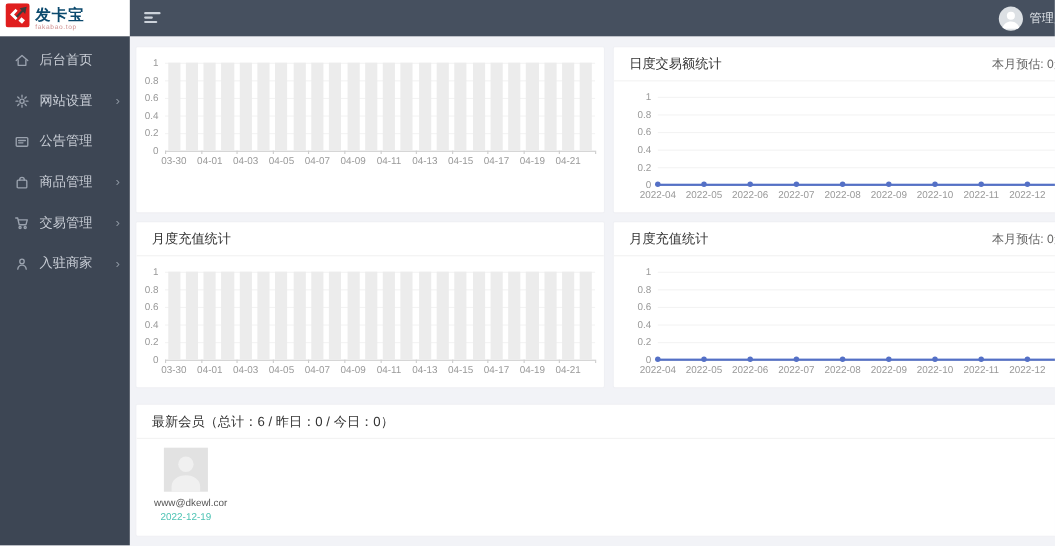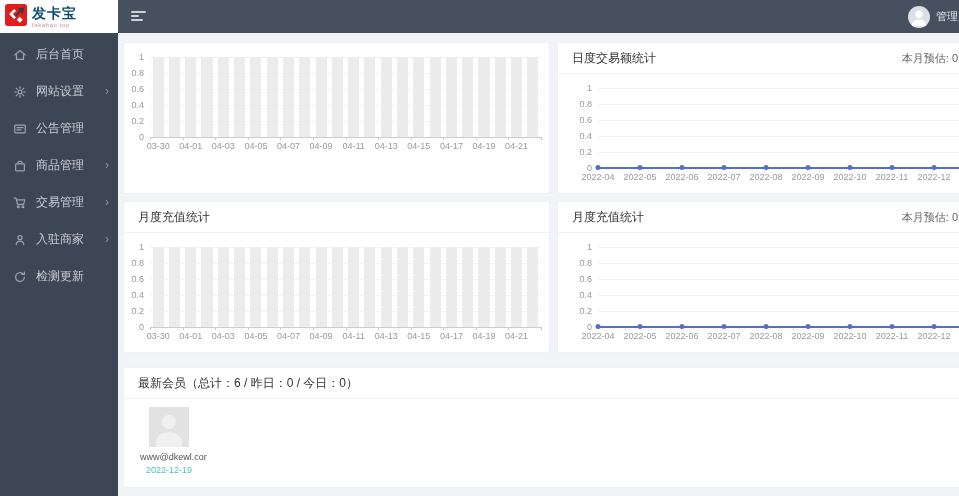--- a/index.html
+++ b/index.html
@@ -137,29 +137,20 @@
     </div>
     <div class="menu-item">
       <span class="mi">
         <svg viewBox="0 0 16 16">
             <circle cx="8" cy="5.3" r="2.3"></circle>
             <path d="M3.6 13.4c.5-3 2.4-4.2 4.4-4.2s3.9 1.2 4.4 4.2"></path>
           </svg>
       </span>
       <span>入驻商家</span>
       <span class="chev">›</span>
-    </div>
-    <div class="menu-item">
-      <span class="mi">
-        <svg viewBox="0 0 16 16">
-            <path d="M13 8A5 5 0 1 1 11.2 4.2"></path>
-            <path d="M13 2.3V5h-2.7"></path>
-          </svg>
-      </span>
-      <span>检测更新</span>
     </div>
   </div>
 </div>
 
 <div class="header">
   <div class="burger">
     <span></span>
       <span></span>
       <span></span>
   </div>

